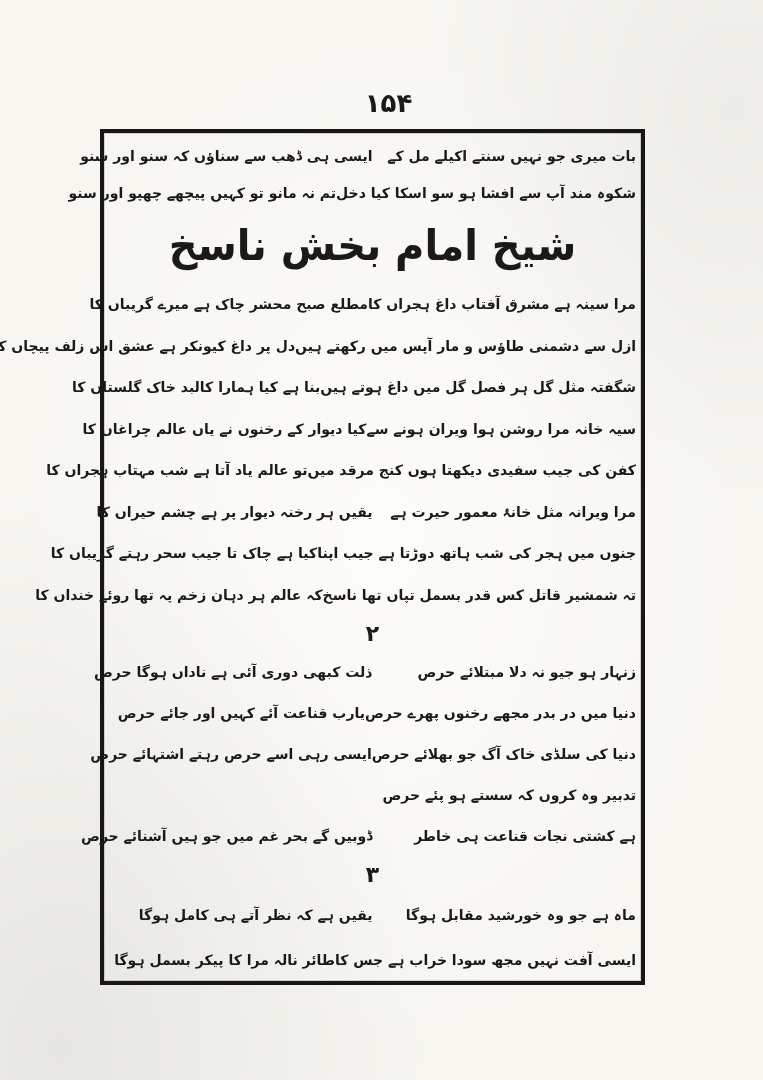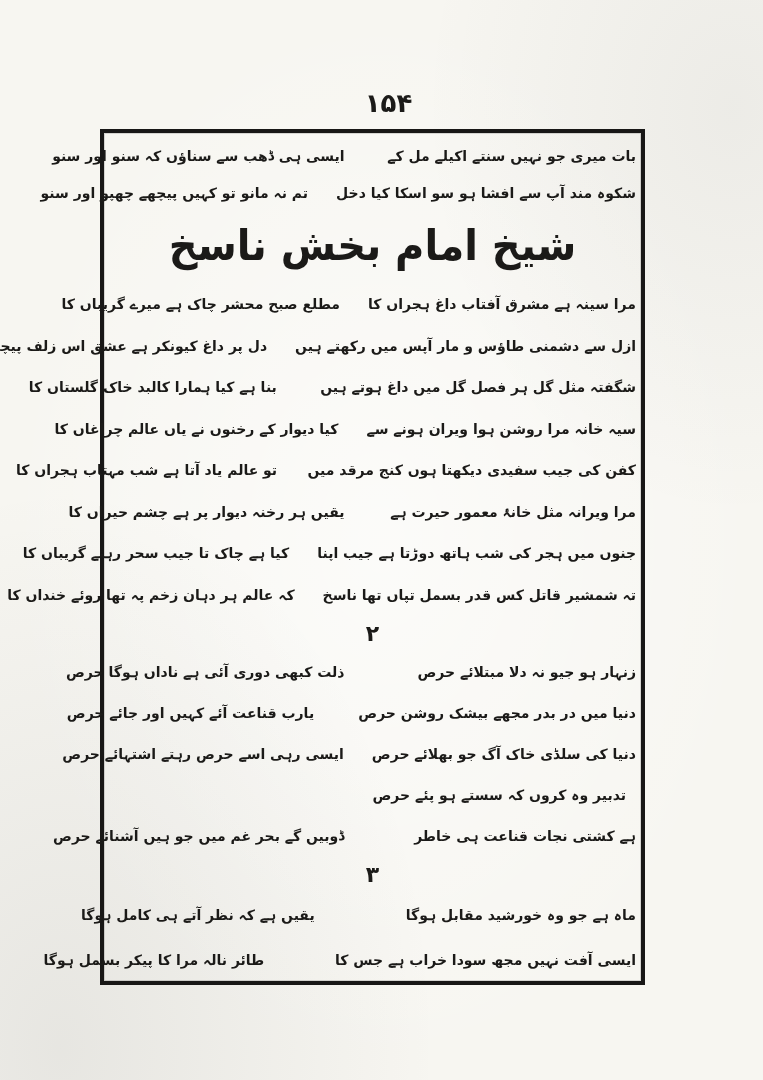--- a/index.html
+++ b/index.html
@@ -44,22 +44,22 @@
     display: flex;
     align-items: center;
   }
   .misra {
     flex: 0 0 50%;
     white-space: nowrap;
     font-weight: bold;
     font-size: 14px;
     line-height: 1.1;
   }
-  .misra.first  { text-align: right; padding-left: 28px; }
-  .misra.second { text-align: left; }
+  .misra.first  { text-align: right; }
+  .misra.second { text-align: right; }
   .opening .bayt { height: 37px; }
   .poet-heading {
     margin: 2px 0 4px 0;
     height: 66px;
     line-height: 62px;
     text-align: center;
     font-size: 40px;
     font-weight: bold;
     transform: scaleY(1.06);
     letter-spacing: 1px;
@@ -129,21 +129,21 @@
           <span class="misra second">کہ عالم ہر دہان زخم پہ تھا روئے خنداں کا</span>
         </div>
       </section>
       <section class="ghazal g1">
         <div class="marker">۲</div>
         <div class="bayt">
           <span class="misra first">زنہار ہو جیو نہ دلا مبتلائے حرص</span>
           <span class="misra second">ذلت کبھی دوری آئی ہے ناداں ہوگا حرص</span>
         </div>
         <div class="bayt">
-          <span class="misra first">دنیا میں در بدر مجھے بیشک روشن حرص</span>
+          <span class="misra first">دنیا میں در بدر مجھے رخنوں پھرے حرص</span>
           <span class="misra second">یارب قناعت آئے کہیں اور جائے حرص</span>
         </div>
         <div class="bayt">
           <span class="misra first">دنیا کی سلڈی خاک آگ جو بھلائے حرص</span>
           <span class="misra second">ایسی رہی اسے حرص رہتے اشتہائے حرص</span>
         </div>
         <div class="bayt">
           <span class="misra second">تدبیر وہ کروں کہ سستے ہو پئے حرص</span>
         </div>
         <div class="bayt">

